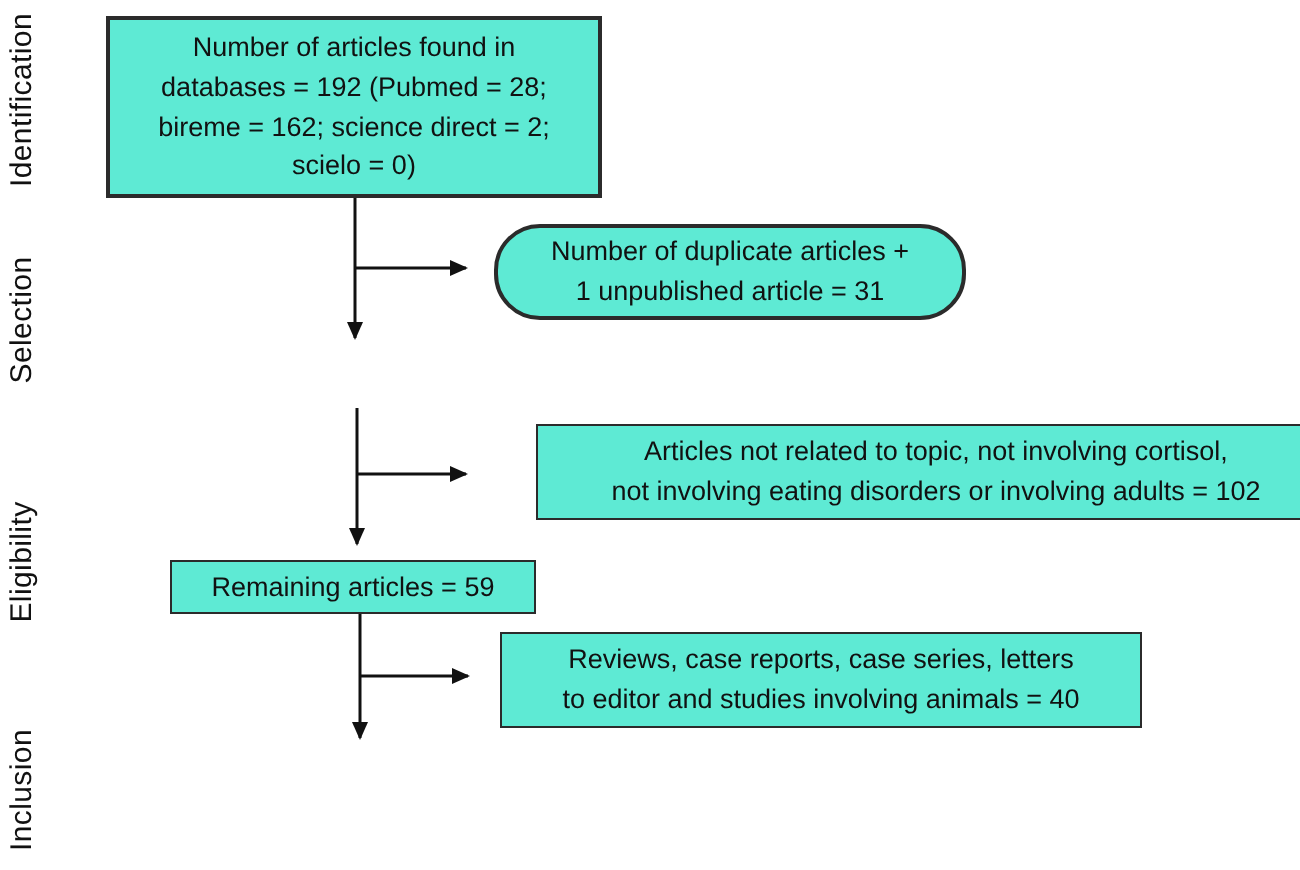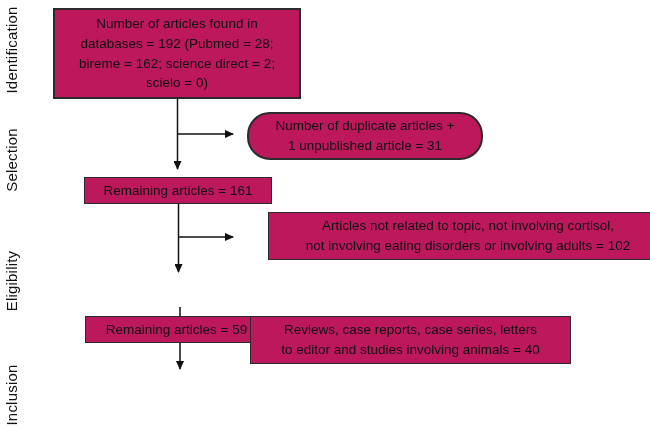--- a/index.html
+++ b/index.html
@@ -26,35 +26,35 @@
     color: #111111;
   }
   .lbl-identification { left: 11px; top: 50px; }
   .lbl-selection      { left: 11px; top: 160px; }
   .lbl-eligibility    { left: 11px; top: 281px; }
   .lbl-inclusion      { left: 11px; top: 395px; }
   .box {
     position: absolute;
     box-sizing: border-box;
     border: 1.6px solid #2b2b2b;
-    background: #be185d;
+    background: #5eead4;
     display: flex;
     align-items: center;
     justify-content: center;
     text-align: center;
     white-space: pre-line;
     font-size: 13.5px;
     line-height: 1.48;
     padding: 2px 4px;
   }
   .box-identified { left: 53px;  top: 8px;   width: 248px; height: 91px; border-width: 2px; }
   .box-duplicates { left: 247px; top: 112px; width: 236px; height: 48px; border-width: 2px; border-radius: 23px; }
   .box-rem161     { left: 84px;  top: 177px; width: 188px; height: 27px; }
   .box-notrelated { left: 248px; top: 212px; width: 400px; height: 48px; margin-left: 20px; }
-  .box-rem59      { left: 85px;  top: 280px; width: 183px; height: 27px; margin-top: 36px; }
+  .box-rem59      { left: 85px;  top: 280px; width: 183px; height: 27px; }
   .box-reviews    { left: 250px; top: 316px; width: 321px; height: 48px; }
   .box-included   { left: 94px;  top: 376px; width: 168px; height: 28px; }
 </style>
 </head>
 <body>
 
 <div class="canvas">
 
   <svg class="connectors" width="650" height="435" viewBox="0 0 650 435" aria-hidden="true">
     <defs>
@@ -81,21 +81,20 @@
   <div class="stage-label lbl-inclusion">Inclusion</div>
 
   <div class="box box-identified">Number of articles found in
 databases = 192 (Pubmed = 28;
 bireme = 162; science direct = 2;
 scielo = 0)</div>
 
   <div class="box box-duplicates">Number of duplicate articles +
 1 unpublished article = 31</div>
 
-  <div class="box box-rem161">Remaining articles = 161</div>
 
   <div class="box box-notrelated">Articles not related to topic, not involving cortisol,
 not involving eating disorders or involving adults = 102</div>
 
   <div class="box box-rem59">Remaining articles = 59</div>
 
   <div class="box box-reviews">Reviews, case reports, case series, letters
 to editor and studies involving animals = 40</div>
 
 

